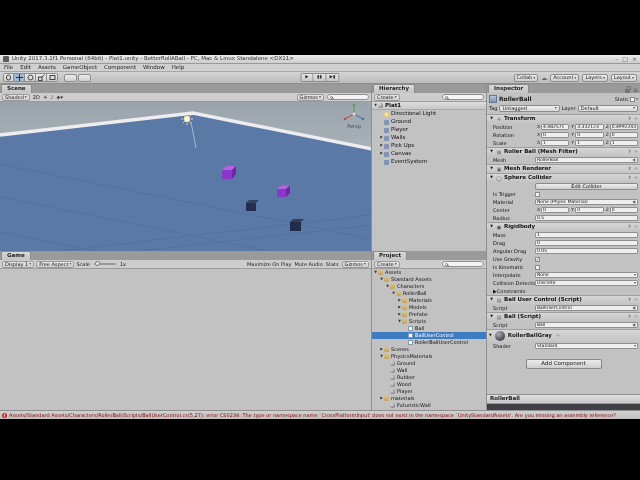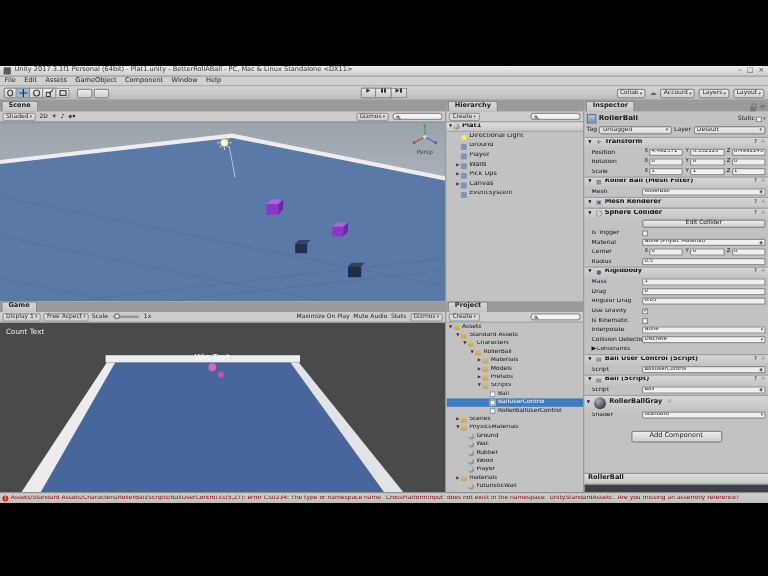--- a/index.html
+++ b/index.html
@@ -295,33 +295,20 @@
           <span class="gtb-r">
             <span>Maximize On Play</span>
             <span>Mute Audio</span>
             <span>Stats</span>
             <span class="mini-dd">
                 <span>Gizmos</span>
                 <span class="chev">▾</span>
               </span>
           </span>
         </div>
-        <div class="viewport">
-          <svg viewBox="0 0 372 141" width="372" height="141">
-            <rect width="372" height="141" fill="#4a4a4a"></rect>
-            <polygon points="95,33 243,33 329,141 25,141" fill="#47669b"></polygon>
-            <rect x="88" y="27" width="162" height="6" fill="#eceded"></rect>
-            <polygon points="89,33 96,33 34,141 18,141" fill="#ececee"></polygon>
-            <polygon points="242,33 249,33 336,141 320,141" fill="#e2e3e6"></polygon>
-            <circle cx="177" cy="37" r="3.2" fill="#de64c3"></circle>
-            <circle cx="184" cy="43" r="2.6" fill="#c84fae"></circle>
-            <text x="5" y="9" font-size="6" fill="#efefef">Count Text</text>
-            <text x="162" y="31" font-size="7" fill="#ffffff">Win Text</text>
-          </svg>
-        </div>
       </div>
 
       <div class="panel" id="hierarchy-panel">
         <div class="tabbar">
           <span class="tab">
               <span>Hierarchy</span>
             </span>
         </div>
         <div class="ptool">
           <span class="mini-dd">

